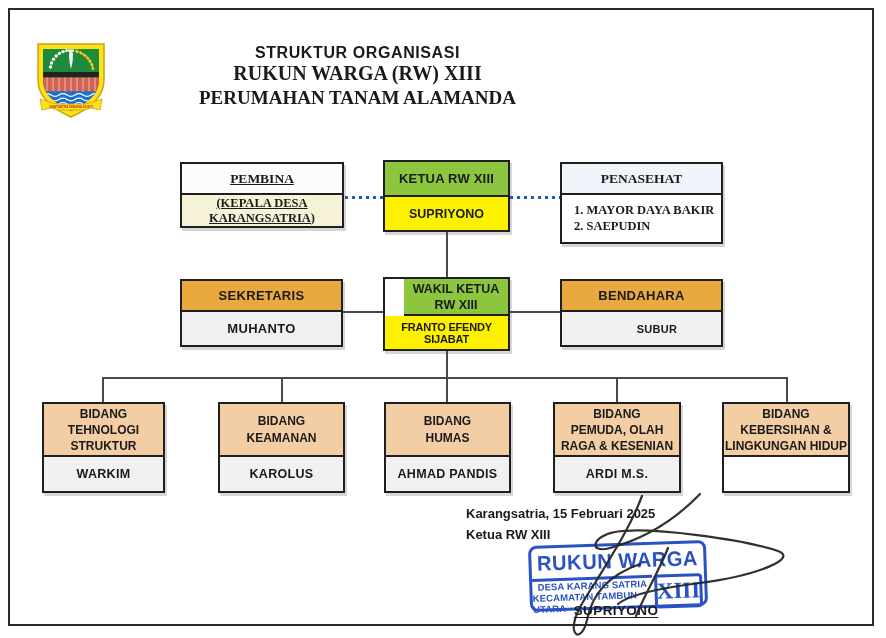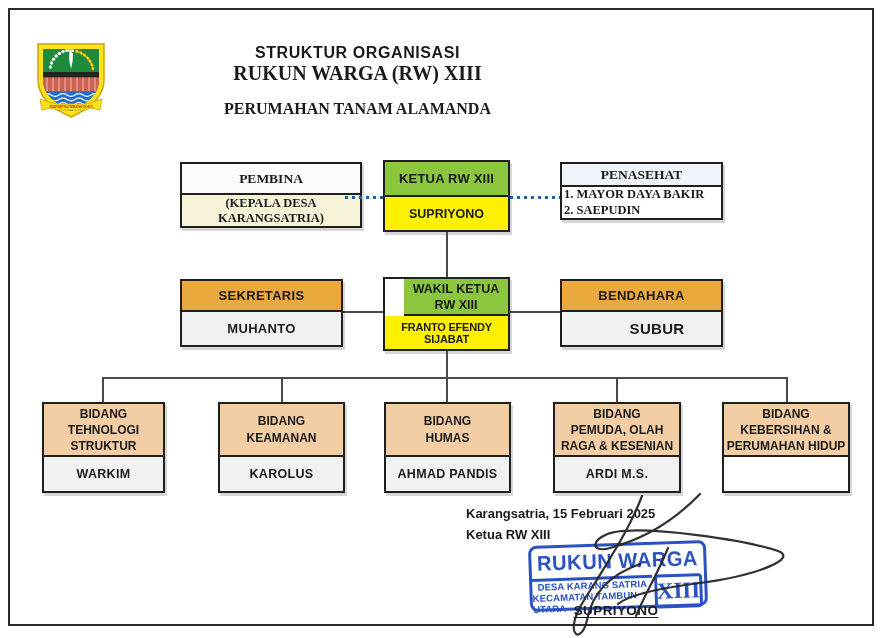--- a/index.html
+++ b/index.html
@@ -6,31 +6,31 @@
   .page{position:relative;width:886px;height:638px;background:#ffffff;overflow:hidden;
         font-family:"Liberation Sans",sans-serif;color:var(--c-text,#1a1a1a);}
   .page-border{position:absolute;left:8px;top:8px;width:866px;height:618px;
         border:2px solid #2a2a2a;box-sizing:border-box;}
   .serif{font-family:"Liberation Serif",serif;}
   .sans{font-family:"Liberation Sans",sans-serif;}
 
   .title-wrap{position:absolute;left:0;top:44px;width:715px;text-align:center;line-height:1.15;}
   .title-1{font-size:16px;font-weight:800;letter-spacing:.6px;}
   .title-2{font-size:20px;font-weight:700;font-family:"Liberation Serif",serif;}
-  .title-3{font-size:16px;font-weight:700;margin-top:15px;font-family:"Liberation Serif",serif;}
+  .title-3{font-size:19px;font-weight:700;margin-top:2px;font-family:"Liberation Serif",serif;}
 
   .obox{position:absolute;border:2px solid var(--c-border_dark,#1f1f1f);background:#fff;
         box-sizing:border-box;box-shadow:2px 3px 0 rgba(0,0,0,.16);
         display:flex;flex-direction:column;}
   .hdr{display:flex;flex-direction:column;align-items:center;justify-content:center;
         border-bottom:2px solid var(--c-border_dark,#1f1f1f);text-align:center;
         font-weight:700;box-sizing:border-box;}
   .bdy{flex:1;display:flex;flex-direction:column;align-items:center;justify-content:center;
         text-align:center;font-weight:700;box-sizing:border-box;}
-  .bdy.left{align-items:flex-start;text-align:left;padding-left:2px;}
+  .bdy.left{align-items:flex-start;text-align:left;padding-left:12px;}
   .hdr-white{background:#fbfcfe;}
   .hdr-blue{background:var(--c-light_blue,#eef4fa);}
   .hdr-green{background:var(--c-green,#8cc63f);}
   .hdr-orange{background:var(--c-orange,#e9a93f);}
   .hdr-peach{background:var(--c-peach,#f3cda4);}
   .bd-cream{background:var(--c-cream,#f5f2d8);}
   .bd-yellow{background:var(--c-yellow,#fdf100);}
   .bd-gray{background:var(--c-gray_cell,#f1f1f1);}
   .bd-white{background:#ffffff;}
 
@@ -119,34 +119,34 @@
     <path d="M7,61 L16,64 L24,66 L52,66 L60,64 L69,61 L67,72 L58,70 L52,72 L24,72 L18,70 L9,72 Z" fill="#ffe11a" stroke="#c9a50e" stroke-width=".8"></path>
     <text x="38" y="70.3" text-anchor="middle" font-size="3.1" font-weight="bold" fill="#c0392b">SWATANTRA WIBAWA MUKTI</text>
   </svg>
 
   <div class="title-wrap">
     <div class="title-1">STRUKTUR ORGANISASI</div>
     <div class="title-2">RUKUN WARGA (RW) XIII</div>
     <div class="title-3">PERUMAHAN TANAM ALAMANDA</div>
   </div>
 
-  <div class="obox" style="left:180px;top:162px;width:182px;height:66px;">
+  <div class="obox" style="left:180px;top:162px;width:164px;height:66px;text-decoration:underline;">
     <div class="hdr hdr-white serif" style="height:31px;font-size:13.5px;">PEMBINA</div>
     <div class="bdy bd-cream serif" style="font-size:12.5px;line-height:15px;">
       <span>(KEPALA DESA</span>
       <span>KARANGSATRIA)</span>
     </div>
   </div>
 
   <div class="obox" style="left:383px;top:160px;width:127px;height:72px;">
     <div class="hdr hdr-green sans" style="height:35px;font-size:13px;letter-spacing:.2px;">KETUA RW XIII</div>
     <div class="bdy bd-yellow sans" style="font-size:12.5px;">SUPRIYONO</div>
   </div>
 
-  <div class="obox" style="left:560px;top:162px;width:163px;height:58px;">
+  <div class="obox" style="left:560px;top:162px;width:163px;height:82px;">
     <div class="hdr hdr-blue serif" style="height:31px;font-size:13.5px;">PENASEHAT</div>
     <div class="bdy bd-white left serif" style="font-size:12.5px;line-height:15.5px;">
       <span>1. MAYOR DAYA BAKIR</span>
       <span>2. SAEPUDIN</span>
     </div>
   </div>
 
   <div class="dotline" style="left:345px;top:196px;width:38px;"></div>
   <div class="dotline" style="left:510px;top:196px;width:50px;"></div>
 
@@ -160,21 +160,21 @@
   <div class="obox" style="left:383px;top:277px;width:127px;height:74px;">
     <div class="hdr hdr-green sans" style="height:37px;font-size:12.5px;line-height:16px;margin-left:19px;">
       <span>WAKIL KETUA</span>
       <span>RW XIII</span>
     </div>
     <div class="bdy bd-yellow sans" style="font-size:11px;letter-spacing:-.2px;">FRANTO EFENDY SIJABAT</div>
   </div>
 
   <div class="obox" style="left:560px;top:279px;width:163px;height:68px;">
     <div class="hdr hdr-orange sans" style="height:31px;font-size:13px;letter-spacing:.3px;">BENDAHARA</div>
-    <div class="bdy bd-gray sans" style="font-size:15px;letter-spacing:.3px;padding-left:31px;">SUBUR</div>
+    <div class="bdy bd-gray sans" style="font-size:11px;letter-spacing:.3px;padding-left:31px;">SUBUR</div>
   </div>
 
   <div class="hline" style="left:343px;top:311px;width:40px;"></div>
   <div class="hline" style="left:510px;top:311px;width:50px;"></div>
 
   <div class="vline" style="left:446px;top:351px;height:27px;"></div>
   <div class="hline" style="left:102px;top:377px;width:686px;"></div>
   <div class="vline" style="left:102px;top:377px;height:25px;"></div>
   <div class="vline" style="left:281px;top:377px;height:25px;"></div>
   <div class="vline" style="left:446px;top:377px;height:25px;"></div>
@@ -212,21 +212,21 @@
       <span>PEMUDA, OLAH</span>
       <span>RAGA &amp; KESENIAN</span>
     </div>
     <div class="bdy bd-gray sans" style="font-size:12.5px;letter-spacing:.3px;">ARDI M.S.</div>
   </div>
 
   <div class="obox" style="left:722px;top:402px;width:128px;height:91px;">
     <div class="hdr hdr-peach sans" style="height:53px;font-size:12px;line-height:16px;">
       <span>BIDANG</span>
       <span>KEBERSIHAN &amp;</span>
-      <span>PERUMAHAN HIDUP</span>
+      <span>LINGKUNGAN HIDUP</span>
     </div>
   </div>
 
   <div class="sig-text" style="left:466px;top:506px;width:300px;font-size:13px;">Karangsatria, 15 Februari 2025</div>
   <div class="sig-text" style="left:466px;top:527px;width:300px;font-size:13px;">Ketua RW XIII</div>
 
   <div class="stamp">
     <div class="stamp-top">RUKUN WARGA</div>
     <div class="stamp-bottom">
       <div class="stamp-left">

